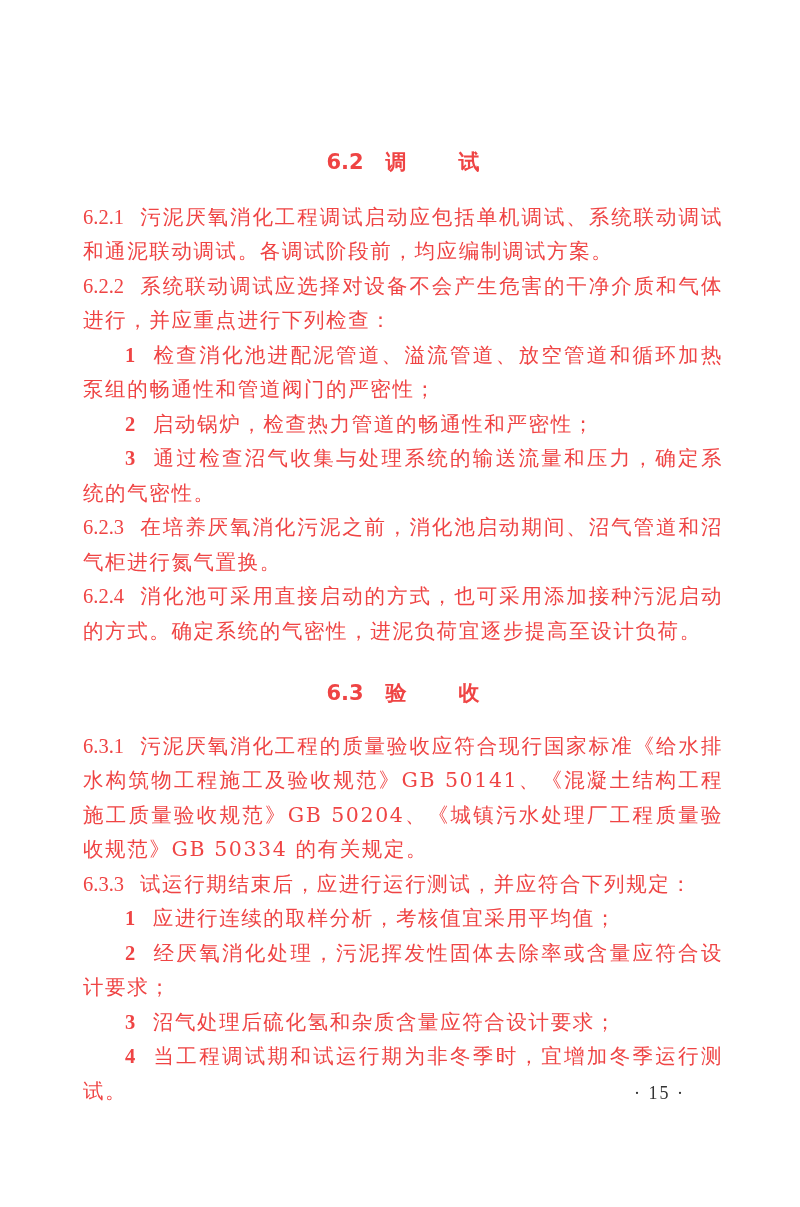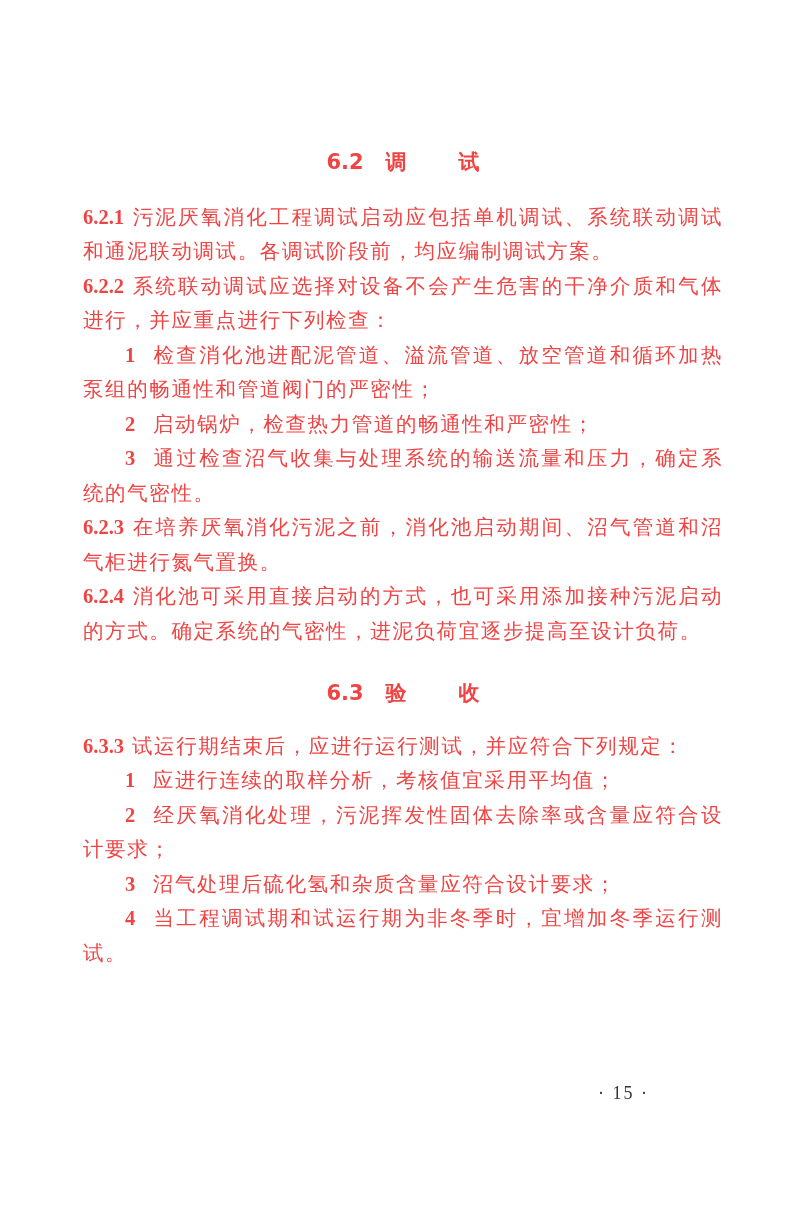--- a/index.html
+++ b/index.html
@@ -10,25 +10,25 @@
       color: #ef4444; font-size: 20.5px; line-height: 34.5px;
     }
     .section-title {
       text-align: center; font-weight: bold; font-family: "DejaVu Sans", "Liberation Sans", sans-serif;
       font-size: 21px; height: 34.5px; margin-bottom: 20px; margin-top: 0;
     }
     .section-title .num { margin-right: 22px; }
     .section-title .c1 { margin-right: 52px; }
     .section-title.s2 { margin-top: 28px; margin-bottom: 18px; }
     .clause { margin: 0; text-align: justify; text-align-last: left; letter-spacing: 1.6px; }
-    .clause .cnum { font-weight: bold; font-family: "Liberation Serif", serif; letter-spacing: 0; margin-right: 8px; }
+    .clause .cnum { font-weight: normal; font-family: "Liberation Serif", serif; letter-spacing: 0; margin-right: 16px; }
     .item { margin: 0; text-indent: 42px; text-align: justify; text-align-last: left; letter-spacing: 1.6px; }
     .item .inum { font-weight: bold; font-family: "Liberation Serif", serif; margin-right: 16px; }
     .pageno {
-      position: absolute; left: 598px; top: 1083px; font-family: "Liberation Serif", serif;
+      position: absolute; left: 634px; top: 1083px; font-family: "Liberation Serif", serif;
       font-size: 18px; color: #333; letter-spacing: 2px;
     }
   </style>
 </head>
 <body>
 
 <div class="page">
 
   <div class="section-title">
     <span class="num">6.2</span><span class="c1">调</span><span>试</span>
@@ -42,20 +42,21 @@
   <p class="item"><span class="inum">3</span><span>通过检查沼气收集与处理系统的输送流量和压力，确定系统的气密性。</span></p>
 
   <p class="clause"><span class="cnum">6.2.3</span><span>在培养厌氧消化污泥之前，消化池启动期间、沼气管道和沼气柜进行氮气置换。</span></p>
 
   <p class="clause"><span class="cnum">6.2.4</span><span>消化池可采用直接启动的方式，也可采用添加接种污泥启动的方式。确定系统的气密性，进泥负荷宜逐步提高至设计负荷。</span></p>
 
   <div class="section-title s2">
     <span class="num">6.3</span><span class="c1">验</span><span>收</span>
   </div>
 
+  <p class="clause"><span class="cnum">6.3.1</span><span>污泥厌氧消化工程的质量验收应符合现行国家标准《给水排水构筑物工程施工及验收规范》GB 50141、《混凝土结构工程施工质量验收规范》GB 50204、《城镇污水处理厂工程质量验收规范》GB 50334 的有关规定。</span></p>
 
 
   <p class="clause"><span class="cnum">6.3.3</span><span>试运行期结束后，应进行运行测试，并应符合下列规定：</span></p>
   <p class="item"><span class="inum">1</span><span>应进行连续的取样分析，考核值宜采用平均值；</span></p>
   <p class="item"><span class="inum">2</span><span>经厌氧消化处理，污泥挥发性固体去除率或含量应符合设计要求；</span></p>
   <p class="item"><span class="inum">3</span><span>沼气处理后硫化氢和杂质含量应符合设计要求；</span></p>
   <p class="item"><span class="inum">4</span><span>当工程调试期和试运行期为非冬季时，宜增加冬季运行测试。</span></p>
 
 </div>
 

